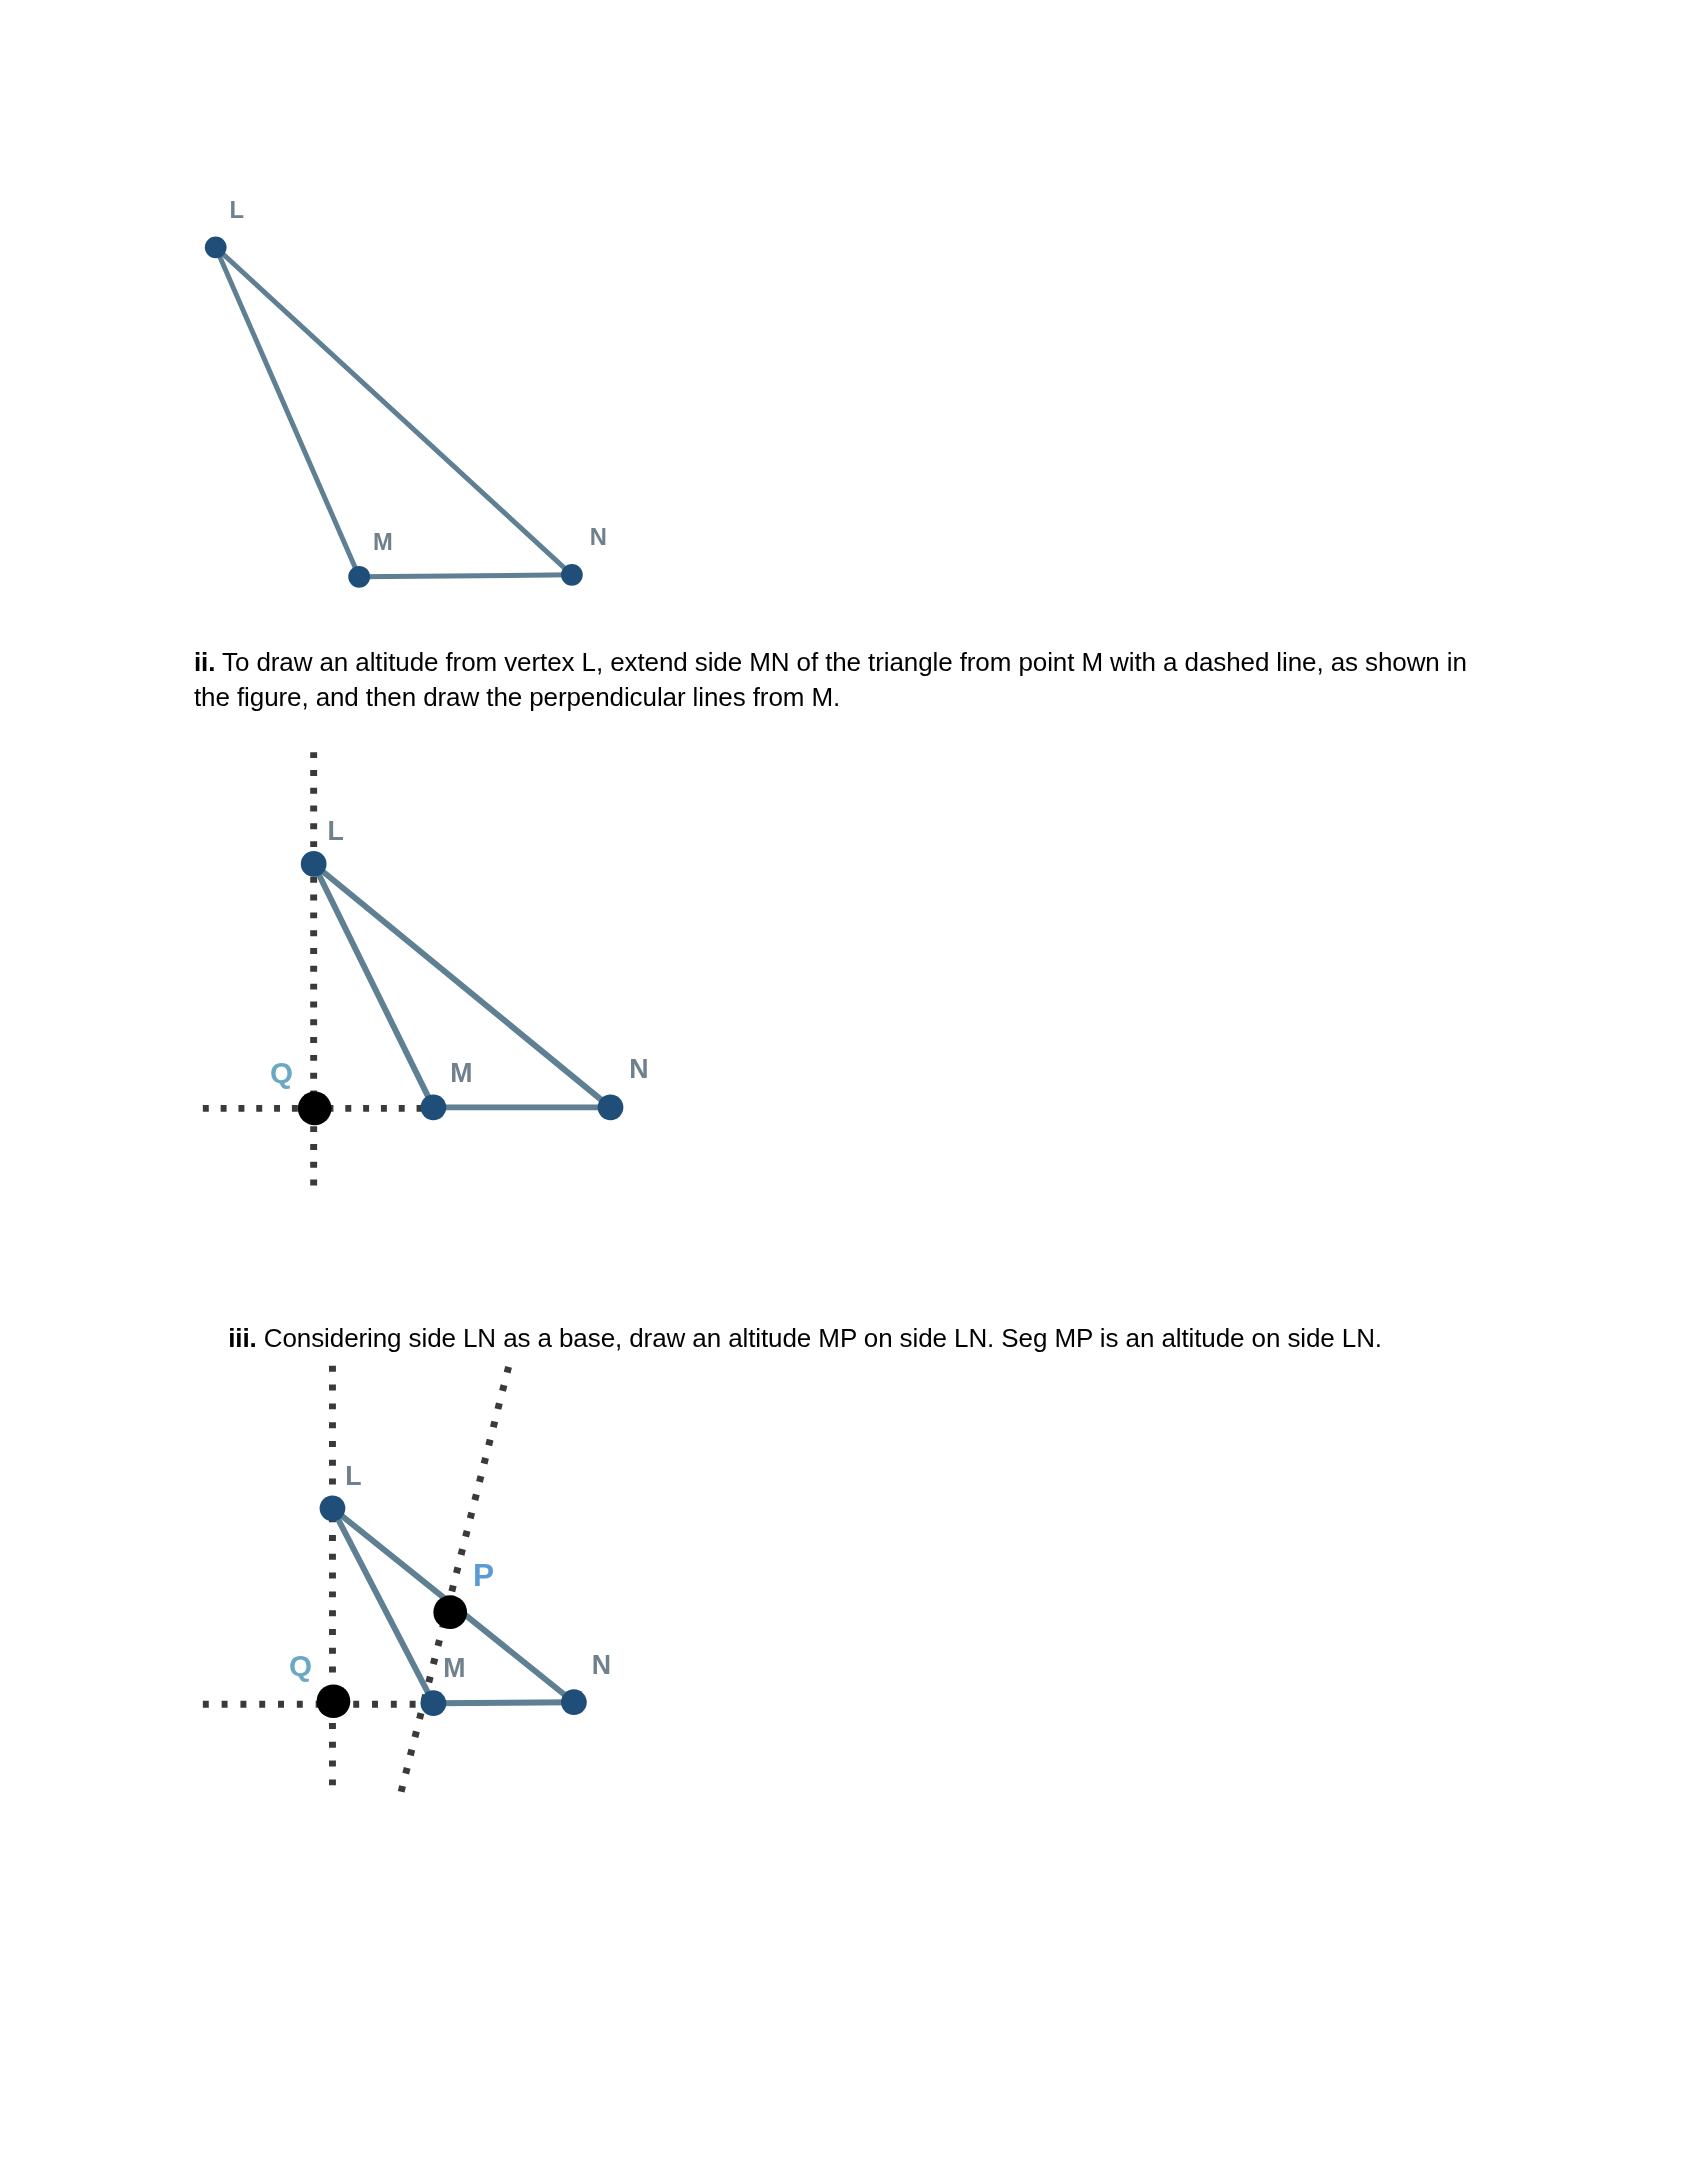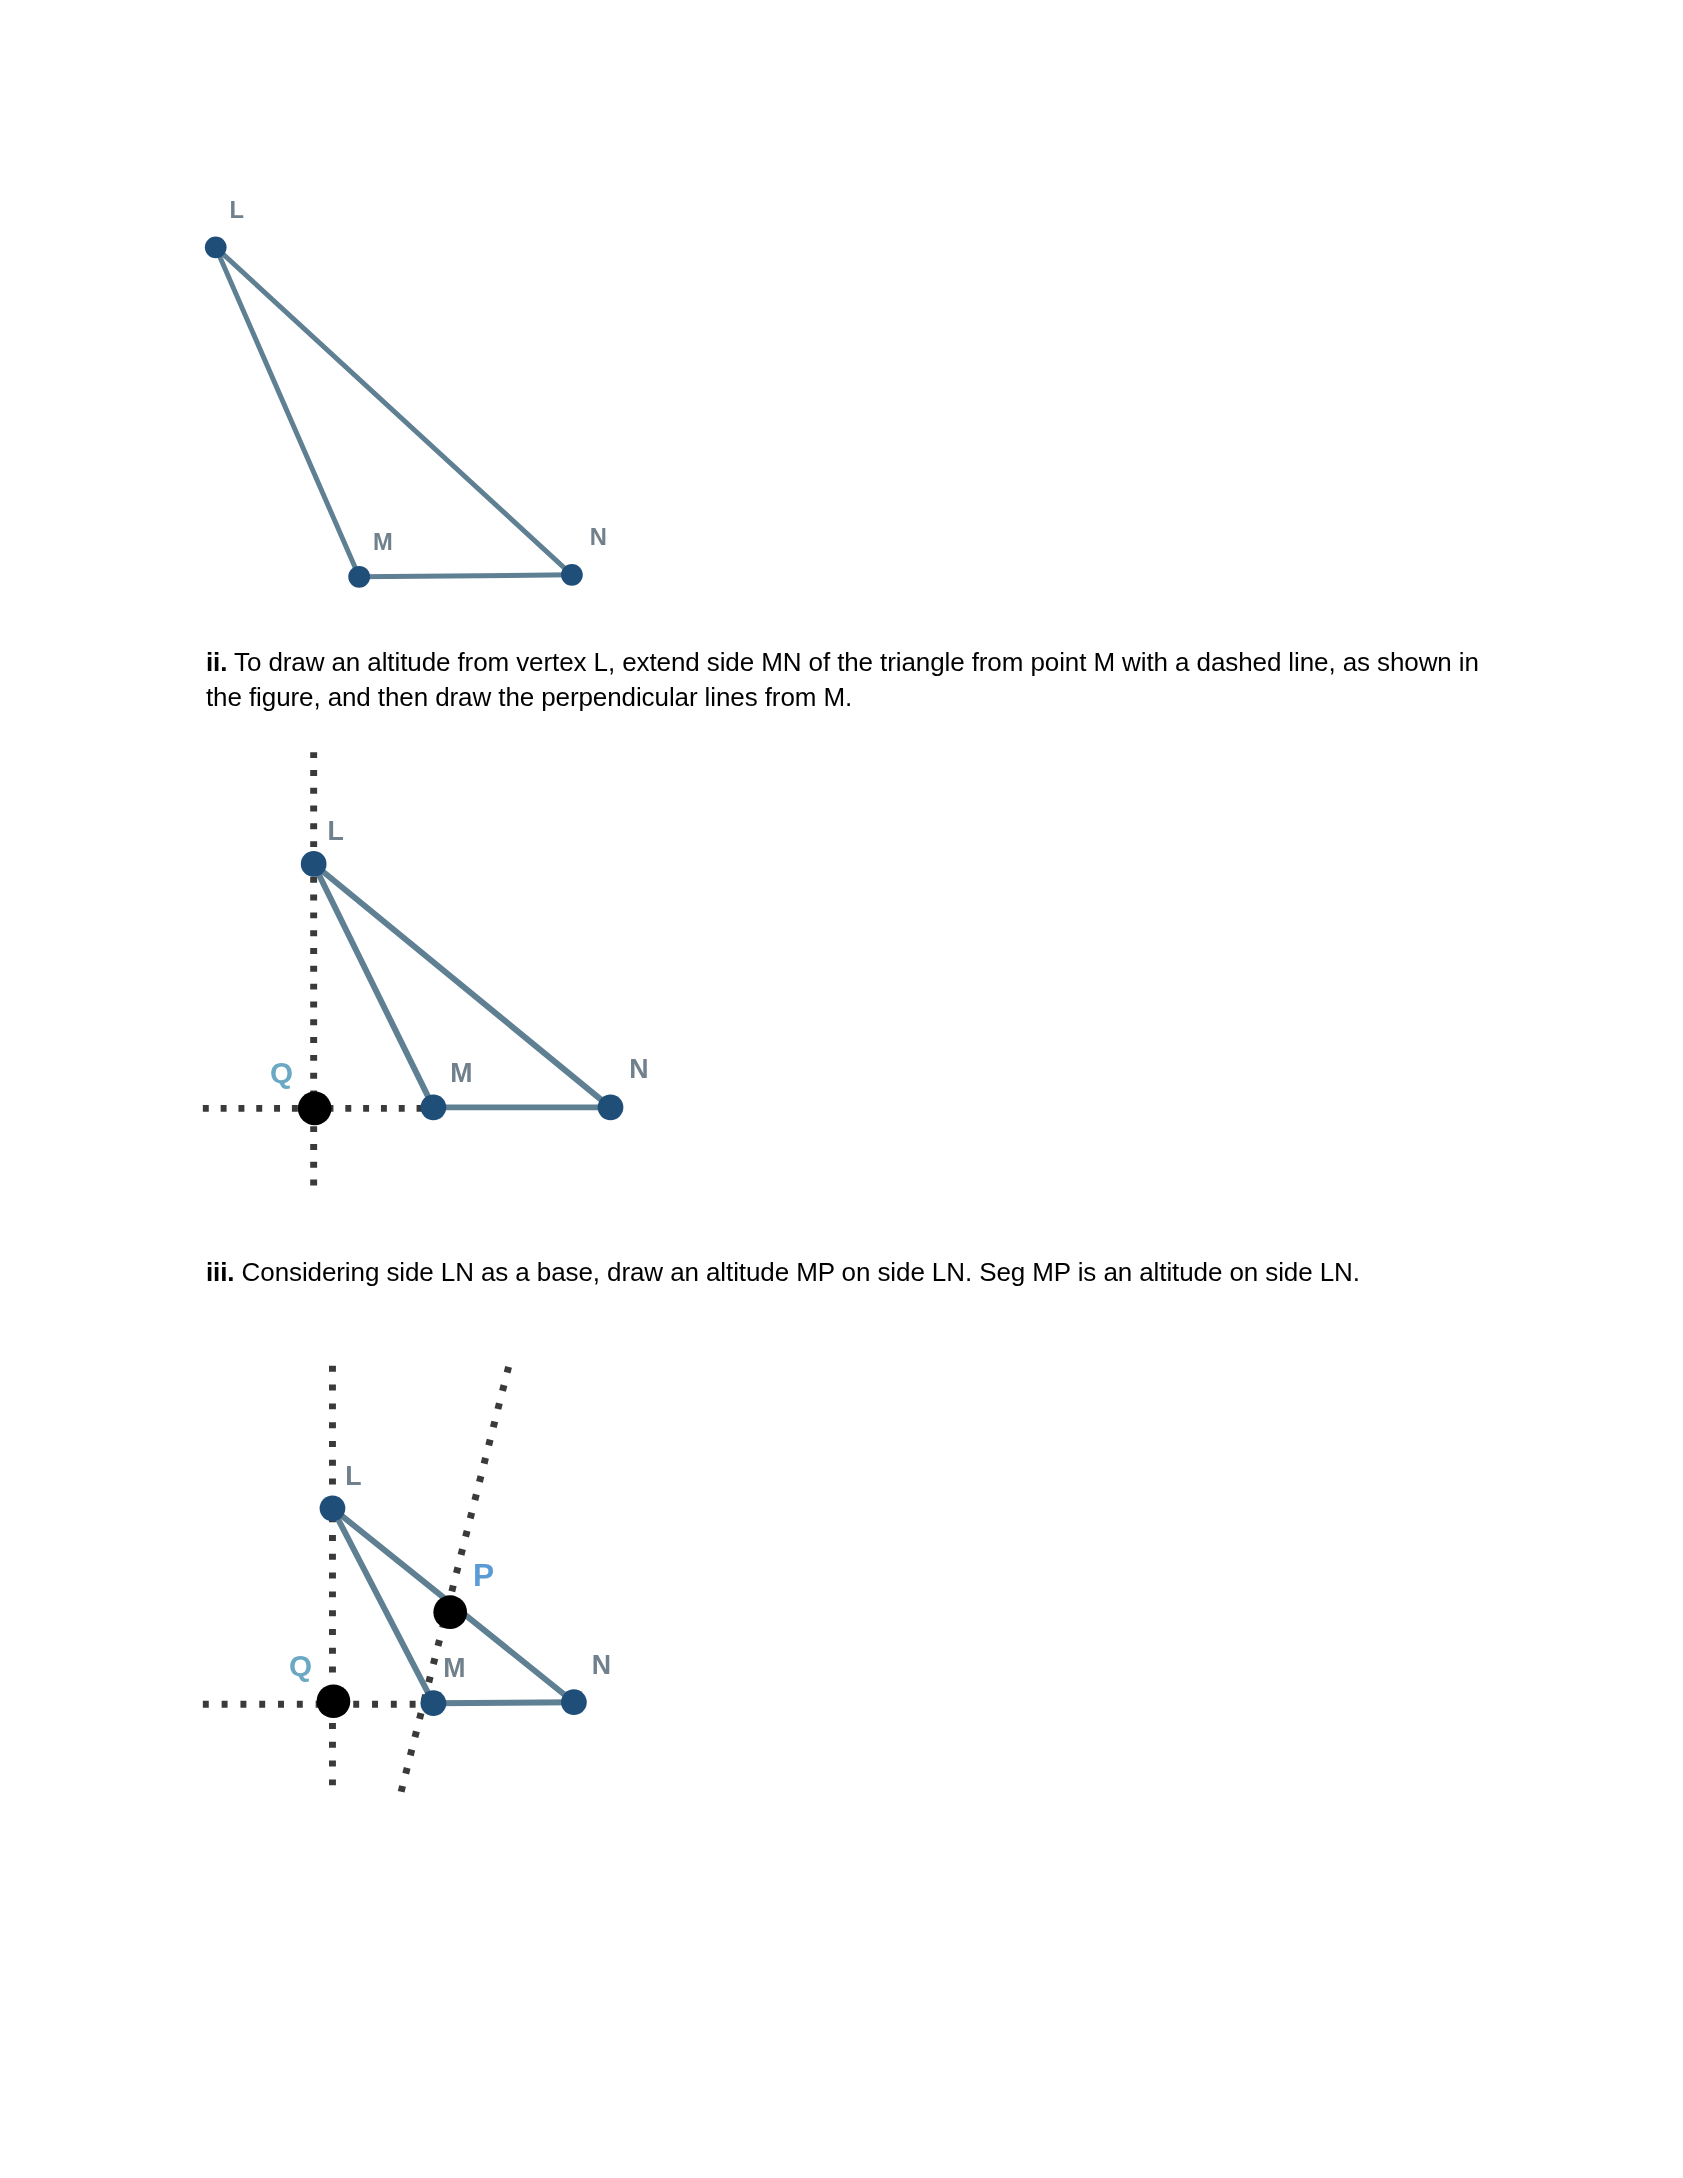--- a/index.html
+++ b/index.html
@@ -24,21 +24,20 @@
   .figure {
     position: absolute;
   }
   .para {
     position: absolute;
     font-family: "Liberation Sans", sans-serif;
     font-size: 26px;
     line-height: 1.33;
     color: #000000;
     letter-spacing: -0.1px;
-    margin-left: 12px;
   }
   .para .lead {
     font-weight: bold;
   }
   svg {
     display: block;
     overflow: visible;
   }
   .vlabel {
     font-family: "Liberation Sans", sans-serif;
@@ -93,21 +92,21 @@
       </g>
       <g font-family="Liberation Sans, sans-serif" font-size="27" font-weight="bold">
         <text fill="#70808c" x="331" y="849">L</text>
         <text fill="#6ba8c4" font-size="30" x="273" y="1094">Q</text>
         <text fill="#70808c" x="455" y="1093">M</text>
         <text fill="#70808c" x="636" y="1089">N</text>
       </g>
     </svg>
   </div>
 
-  <div class="para" style="left:194px; top:1255px; width:1188px;">
+  <div class="para" style="left:194px; top:1321px; width:1188px;text-align:right;">
     <span class="lead">iii.</span><span> Considering side LN as a base, draw an altitude MP on side LN. Seg MP is an altitude on side LN.</span>
   </div>
 
   <div class="figure" style="left:0px; top:0px; width:752px; height:1851px; pointer-events:none;">
     <svg width="752" height="1851" viewBox="0 0 760 1870">
       <g>
         <line x1="336" y1="1380" x2="336" y2="1815" stroke="#3a3a3a" stroke-width="7" stroke-linecap="butt" stroke-dasharray="6 13"></line>
         <line x1="205" y1="1722" x2="440" y2="1722" stroke="#3a3a3a" stroke-width="7" stroke-linecap="butt" stroke-dasharray="6 13"></line>
         <line x1="514" y1="1381" x2="404" y2="1816" stroke="#3a3a3a" stroke-width="7" stroke-linecap="butt" stroke-dasharray="6 13"></line>
       </g>

